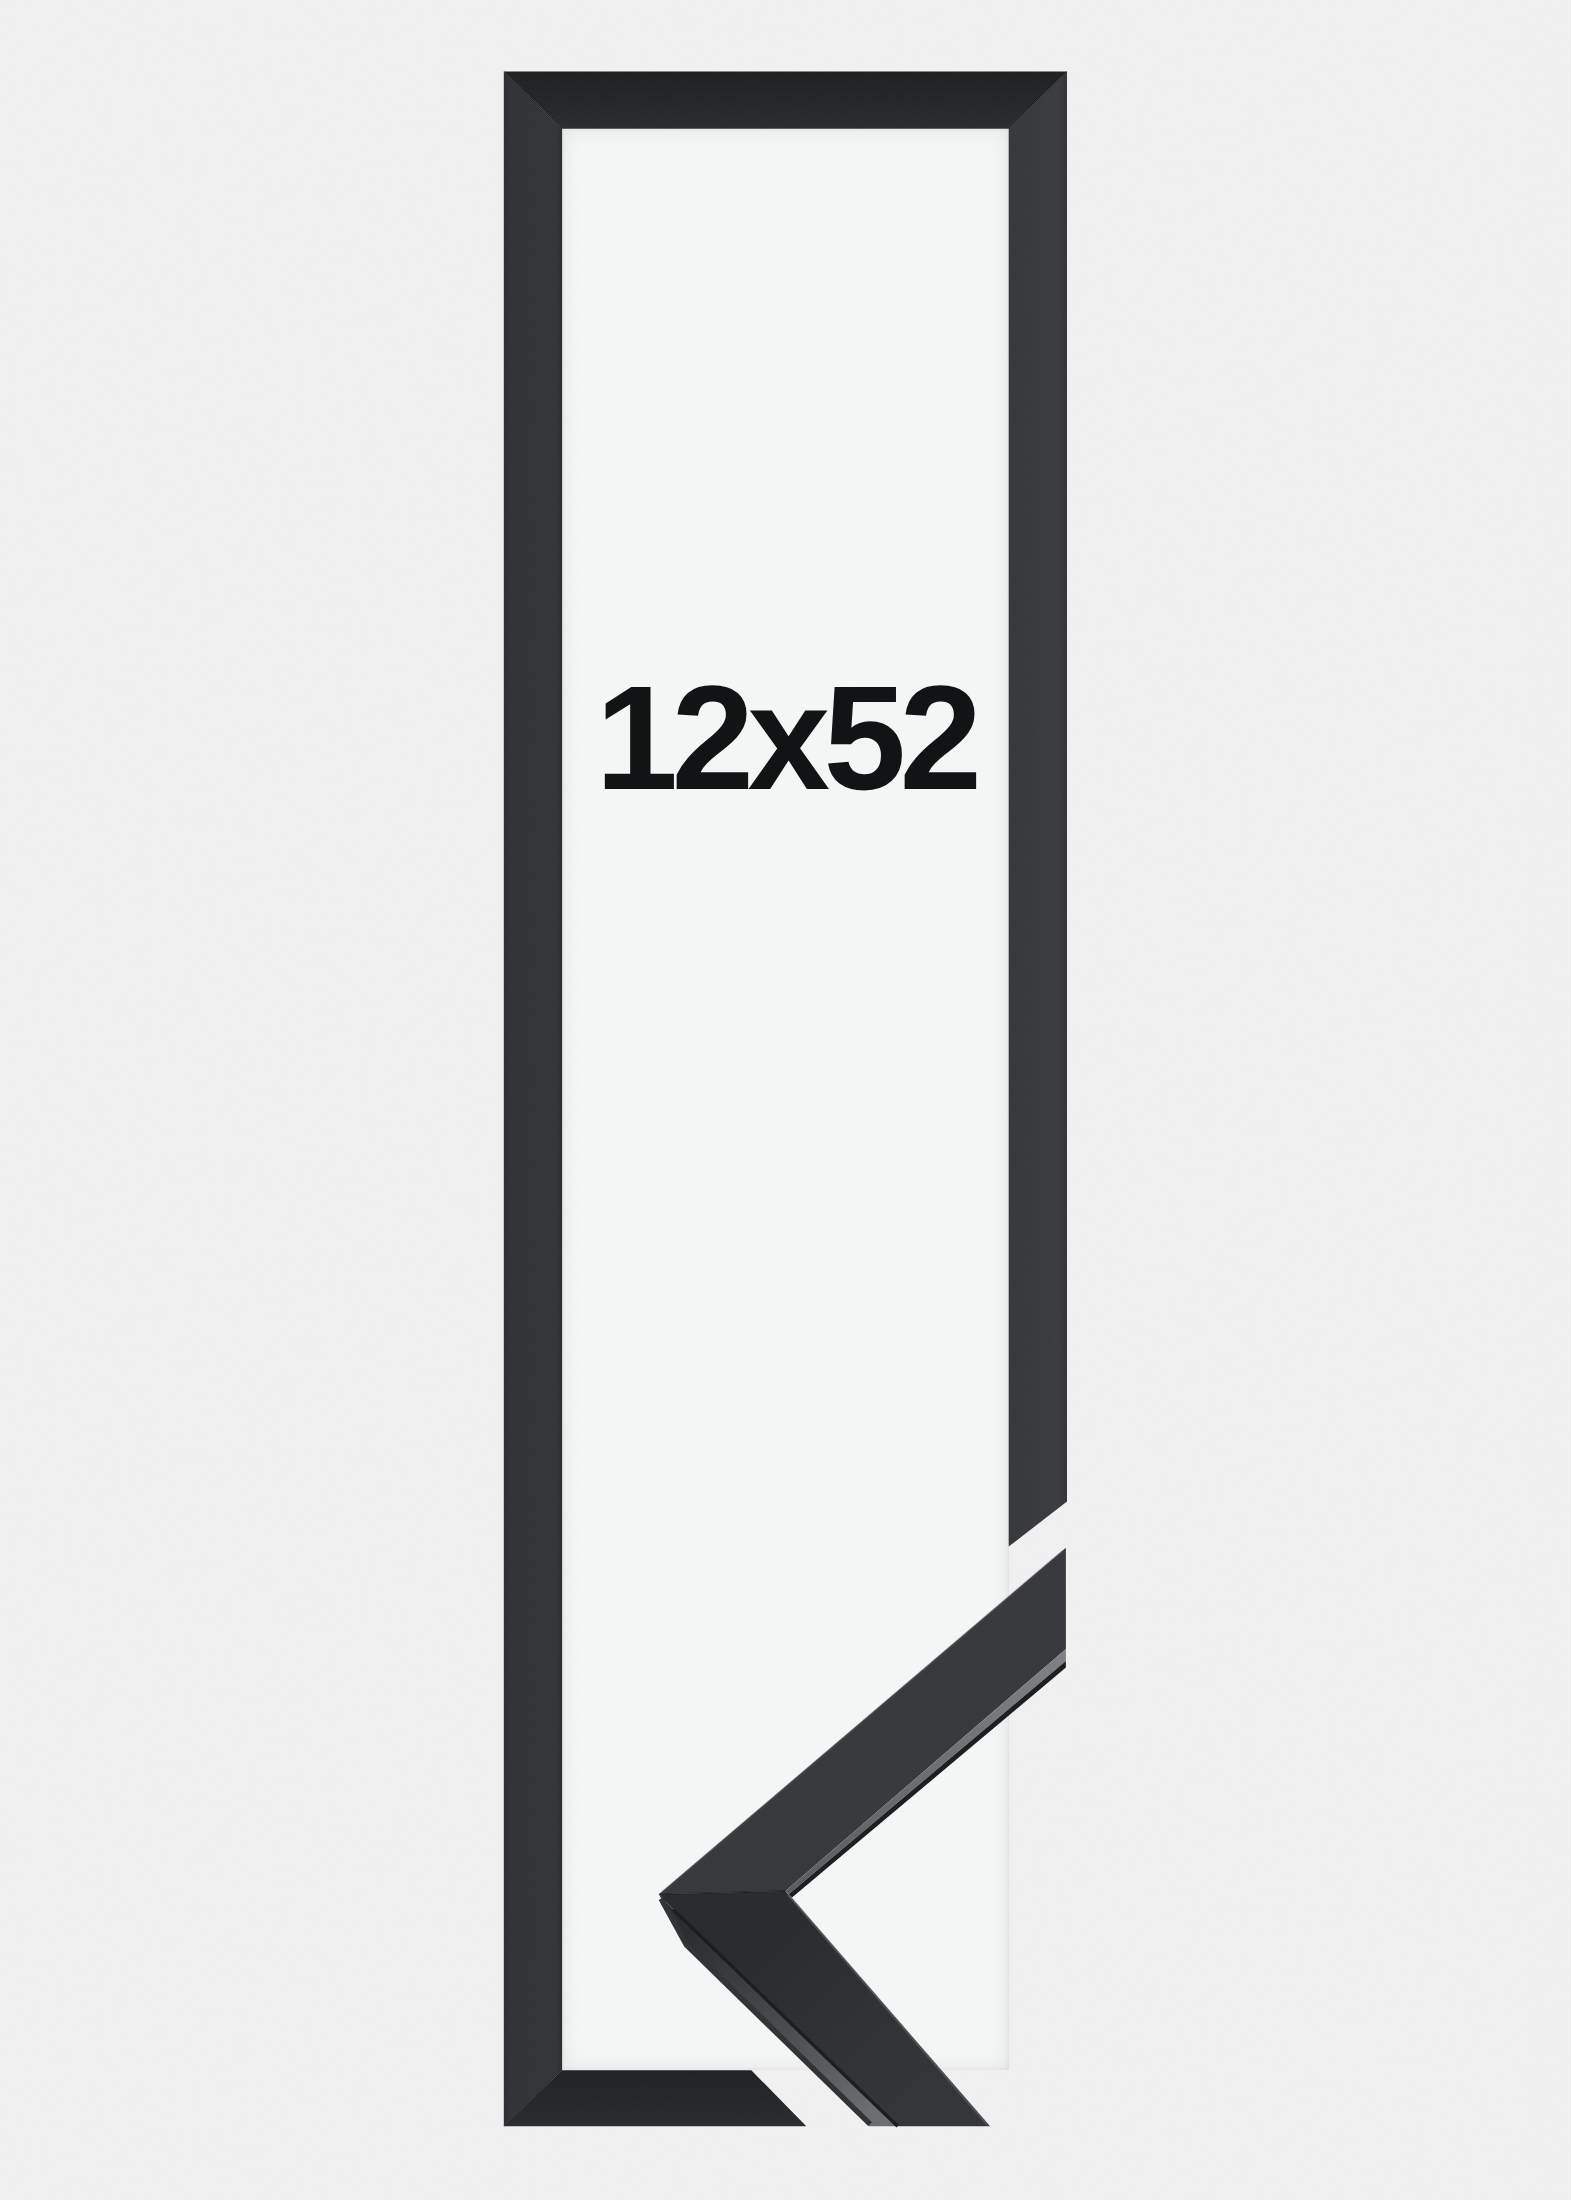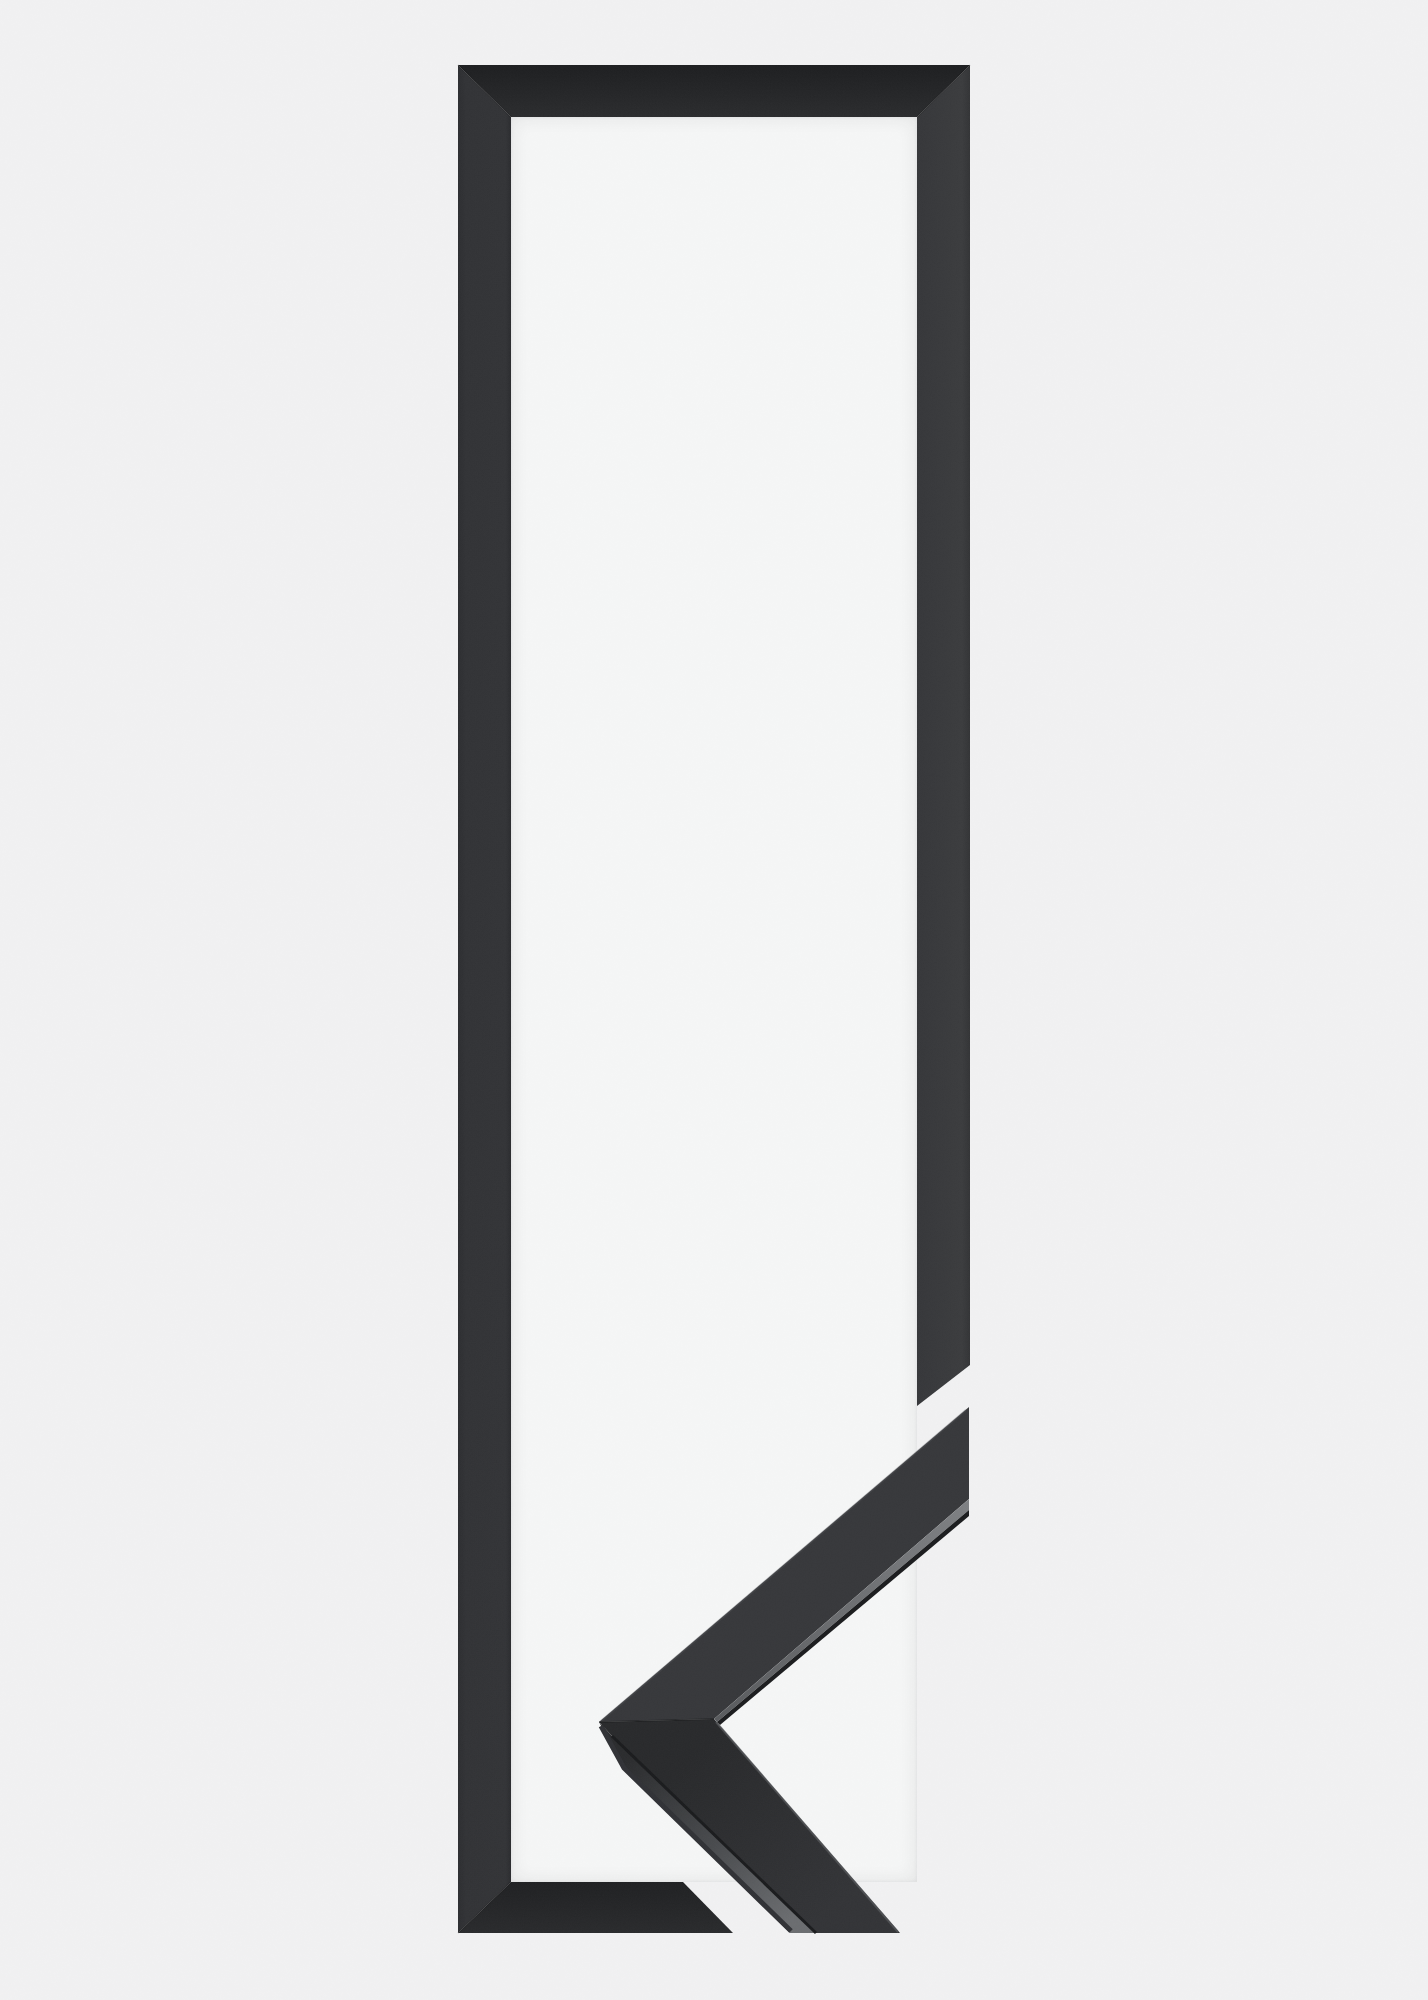--- a/index.html
+++ b/index.html
@@ -131,14 +131,15 @@
       <line x1="599" y1="1722" x2="714" y2="1719" stroke="#121314" stroke-width="1.5" opacity="0.5"></line>
 
       <path d="M714,1719 L969,1499 L969,1510 L717,1722 Z" fill="url(#gLip)"></path>
 
       <path d="M717,1722 L969,1510 L969,1516 L720,1725 Z" fill="#1c1d1f"></path>
     </g>
 
     <rect x="0" y="0" width="1428" height="2000" filter="url(#grain)" opacity="0.55"></rect>
   </svg>
 
+  <div class="size-label">12x52</div>
 
 </div>
 
 </body></html>

